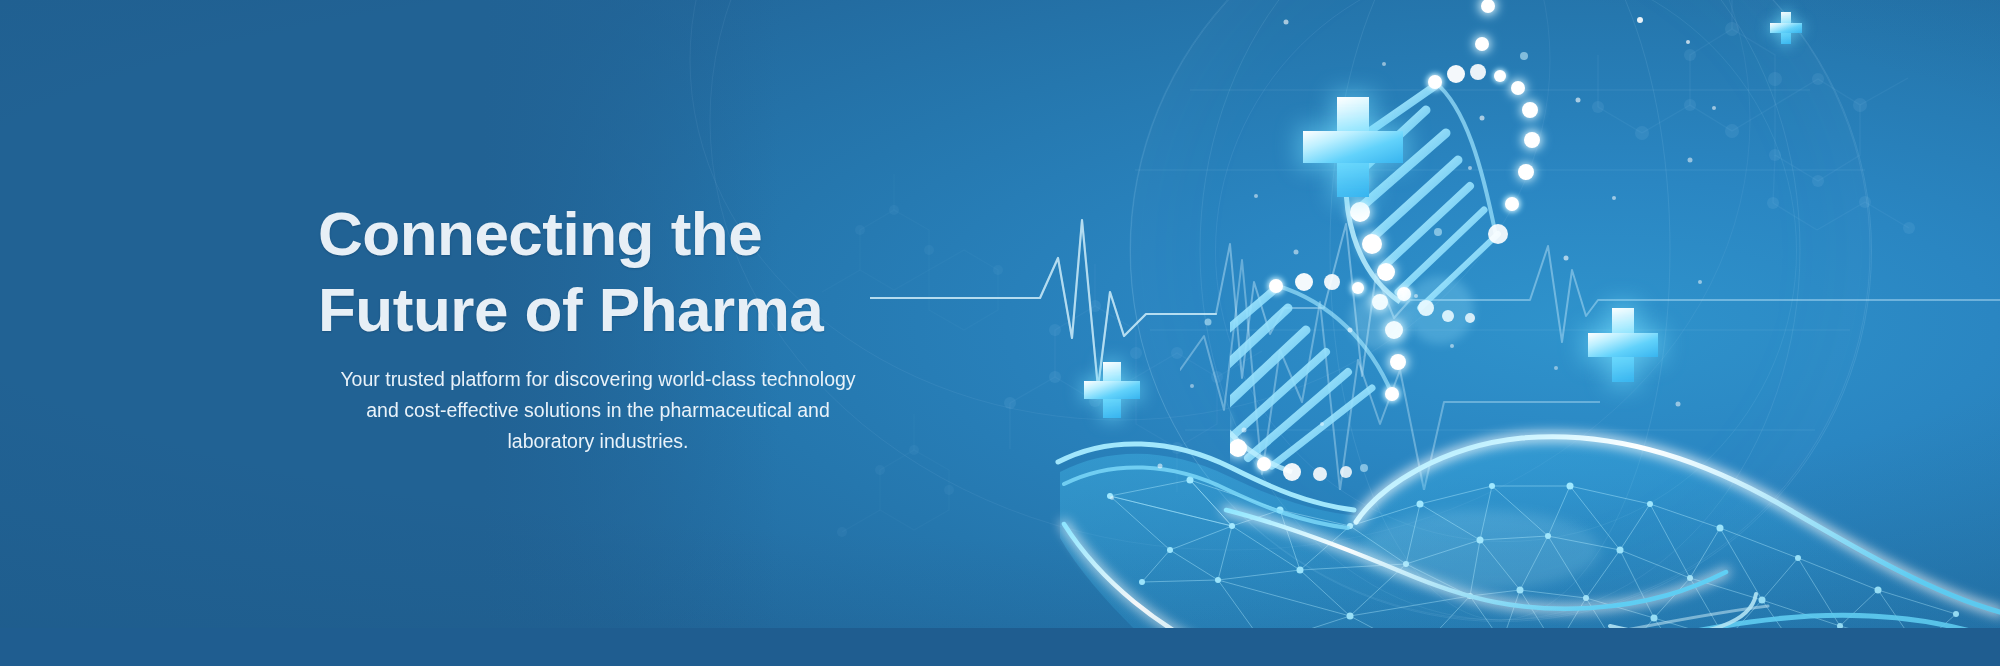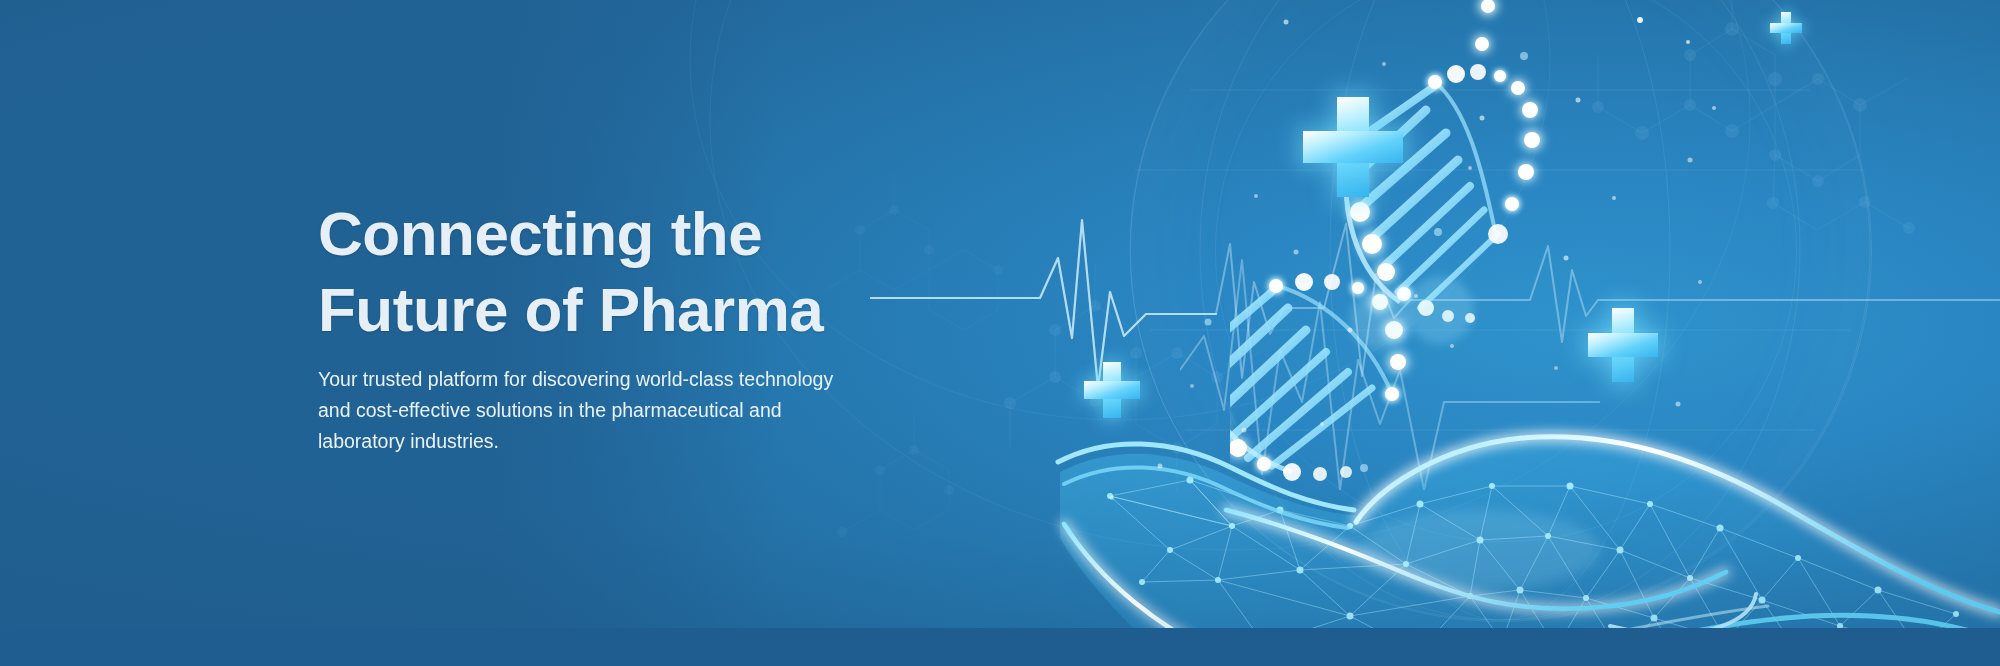--- a/index.html
+++ b/index.html
@@ -91,20 +91,21 @@
   }
   .subcopy{
     margin:16px 0 0 0;
     font-family:"Liberation Sans",sans-serif;
     font-weight:400;
     font-size:19.5px;
     line-height:31px;
     color:#e9f2f9;
     max-width:560px;
     white-space:pre-line;
+    text-align:center;
   }
 </style>
 </head>
 <body>
 
 <div id="banner">
 
   <div class="bg-base"></div>
   <div class="bg-left-flat"></div>
 

